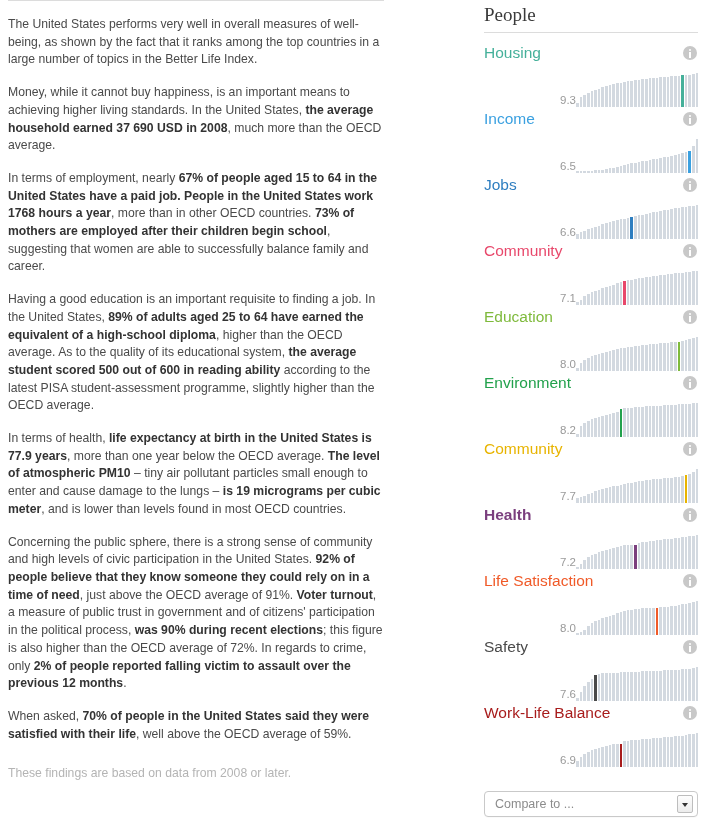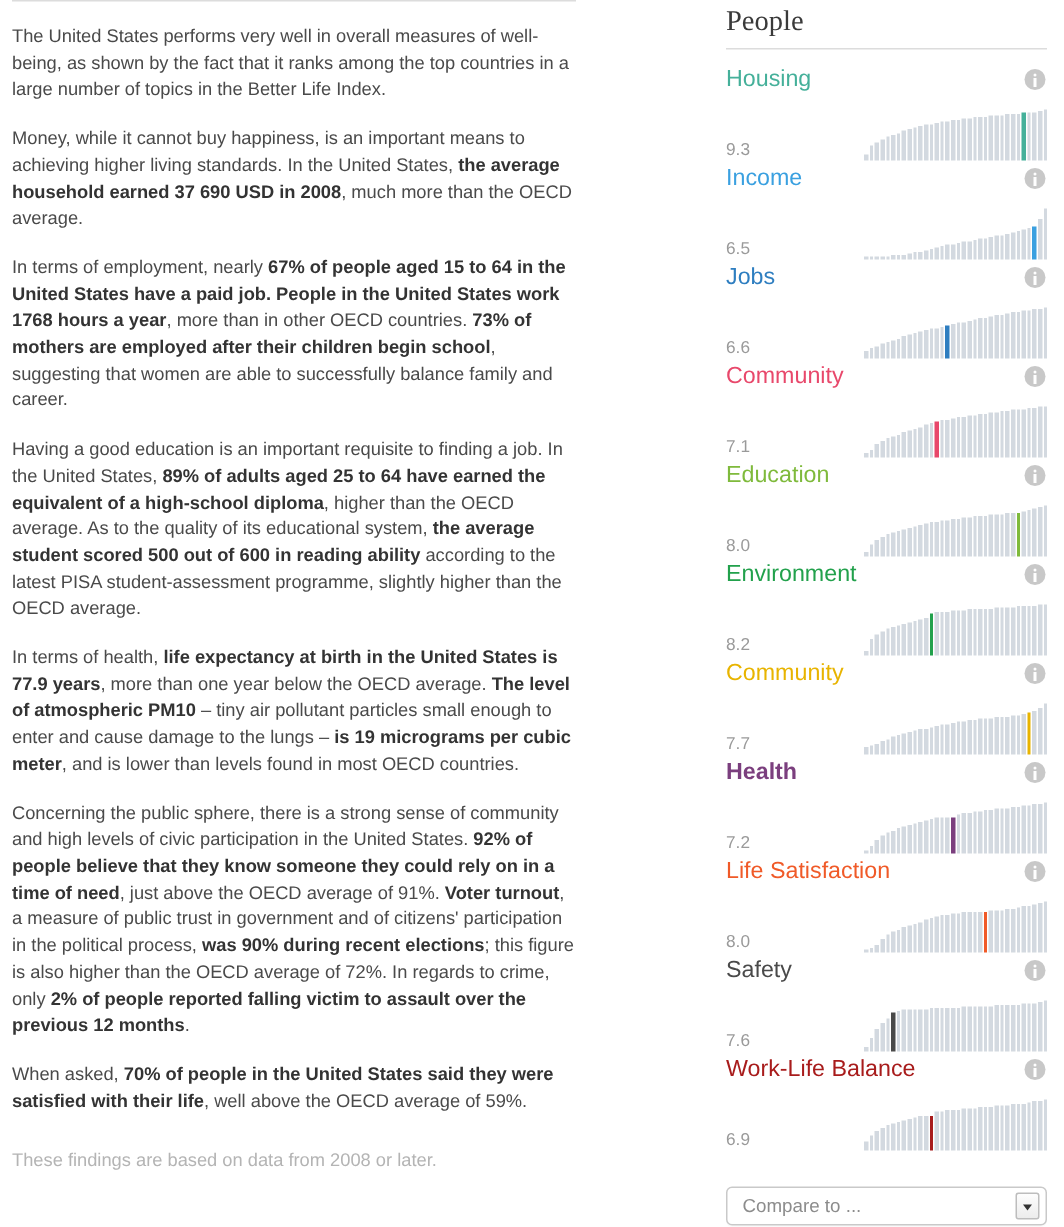--- a/index.html
+++ b/index.html
@@ -83,20 +83,21 @@
   .info-icon::after {
     content: "";
     position: absolute; left: 6px; top: 5.5px;
     width: 2px; height: 6px; background: #fff;
   }
 
   .topic-body {
     display: flex; align-items: flex-end;
     height: 40px;
     margin-top: 2px;
+    text-align: right;
   }
   .topic-value {
     font-size: 11.5px;
     color: #9a9a9a;
     width: 92px;
     flex: 0 0 92px;
     padding-bottom: 1px;
   }
   .minibars {
     flex: 1 1 auto;

